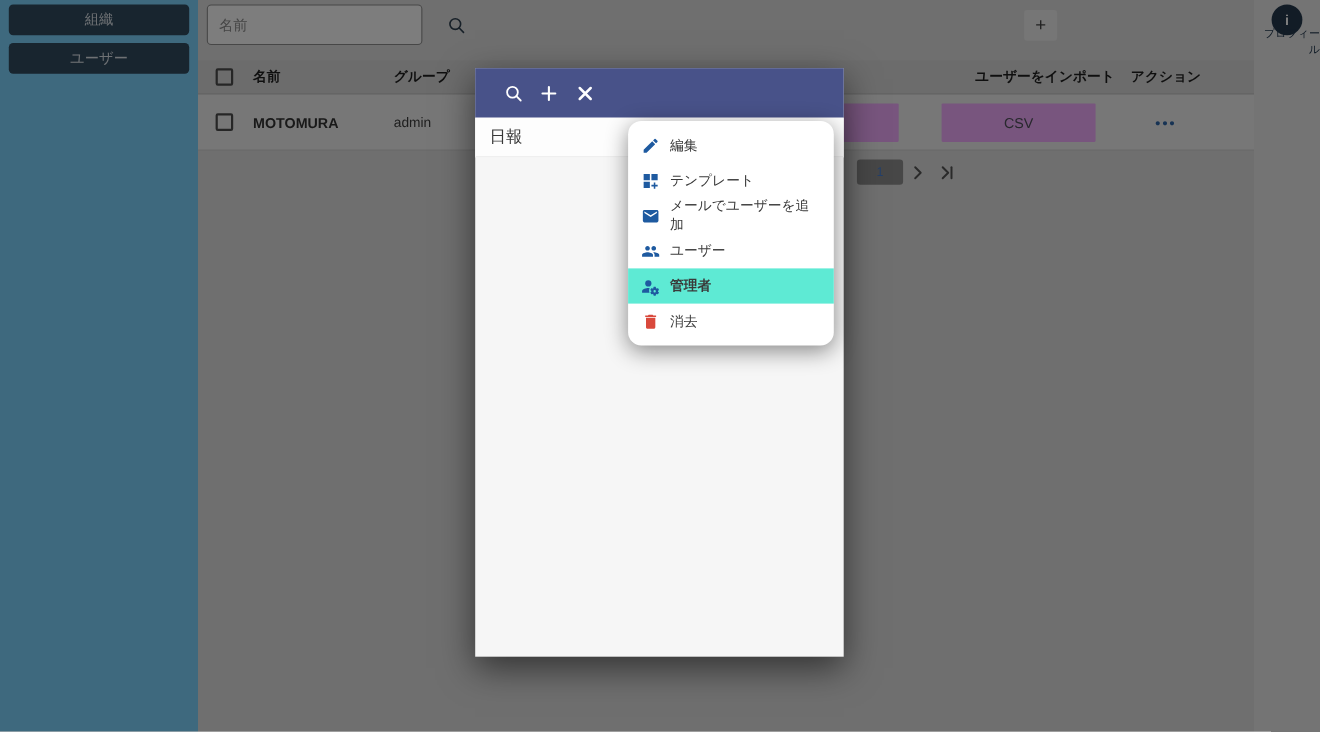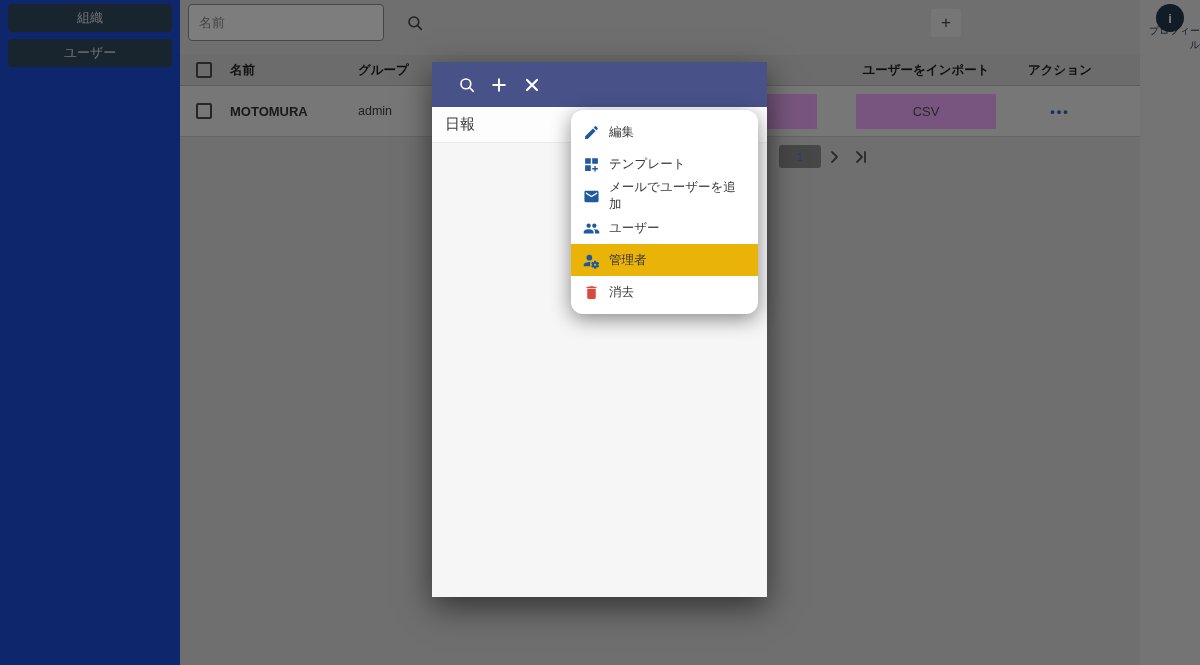--- a/index.html
+++ b/index.html
@@ -3,21 +3,21 @@
 <meta charset="utf-8">
 <style>
   * { margin:0; padding:0; box-sizing:border-box; }
   html,body { width:1200px; height:665px; }
   body {
     position:relative; overflow:hidden;
     font-family:"Liberation Sans", sans-serif;
     background:#dfdfdf;
   }
   
-  .sidebar { position:absolute; left:0; top:0; width:180px; height:665px; background:#1d4ed8; }
+  .sidebar { position:absolute; left:0; top:0; width:180px; height:665px; background:#7dd3fc; }
   .side-btn {
     position:absolute; left:8px; width:164px; height:28px;
     background:#304a5e; border-radius:4px; color:#dde3e9; font-size:13px;
     display:flex; align-items:center; justify-content:center; cursor:pointer; border:none;
   }
   .main { position:absolute; left:180px; top:0; width:960px; height:665px; background:#dfdfdf; }
   .search-input {
     position:absolute; left:8px; top:4px; width:196px; height:37px;
     background:#fafafa; border:1px solid #8f8f8f; border-radius:4px;
     padding:0 10px; font-size:13px; color:#333; font-family:"Liberation Sans", sans-serif;
@@ -88,21 +88,21 @@
   }
   .menu {
     position:absolute; left:571px; top:110px; width:187px; z-index:60;
     background:#ffffff; padding:6px 0; border-radius:12px;
     box-shadow:0 5px 20px rgba(0,0,0,0.45);
   }
   .menu-item {
     height:32px; display:flex; align-items:center; padding:0 12px; gap:9px;
     font-size:12.5px; color:#3a3a3a; cursor:pointer;
   }
-  .menu-item.hl { background:#eab308; }
+  .menu-item.hl { background:#5eead4;font-weight:bold; }
   .mi-icon { width:17px; height:17px; flex:none; }
 </style>
 </head>
 <body>
 
 <div class="sidebar">
   <button class="side-btn" style="top:4px;">組織</button>
   <button class="side-btn" style="top:39px;">ユーザー</button>
 </div>
 
@@ -111,21 +111,21 @@
   <svg class="tb-search-icon" viewBox="0 0 24 24">
     <circle cx="10.5" cy="10.5" r="6.5" fill="none" stroke="#2f4050" stroke-width="2"></circle>
     <line x1="15.3" y1="15.3" x2="20.5" y2="20.5" stroke="#2f4050" stroke-width="2" stroke-linecap="round"></line>
   </svg>
   <button class="add-btn">+</button>
 
   <div class="thead">
     <div class="cbx" style="left:16px; top:7px;"></div>
     <div class="hcell" style="left:50px;">名前</div>
     <div class="hcell" style="left:178px;">グループ</div>
-    <div class="hcell" style="left:666px; width:160px; text-align:center;">ユーザーをインポート</div>
+    <div class="hcell" style="left:690px; width:160px; text-align:center;">ユーザーをインポート</div>
     <div class="hcell" style="left:820px; width:120px; text-align:center;">アクション</div>
   </div>
 
   <div class="trow">
     <div class="cbx" style="left:16px; top:17px;"></div>
     <div class="ccell" style="left:50px; line-height:51px; font-size:13px;font-weight:bold;">MOTOMURA</div>
     <div class="ccell" style="left:178px; line-height:51px; font-size:12.5px; color:#3d3d3d;">admin</div>
     <button class="lav-btn" style="left:497px;"></button>
     <button class="lav-btn" style="left:676px;">CSV</button>
     <div class="ccell ellipsis" style="left:820px; width:120px; text-align:center; line-height:51px;">•••</div>

